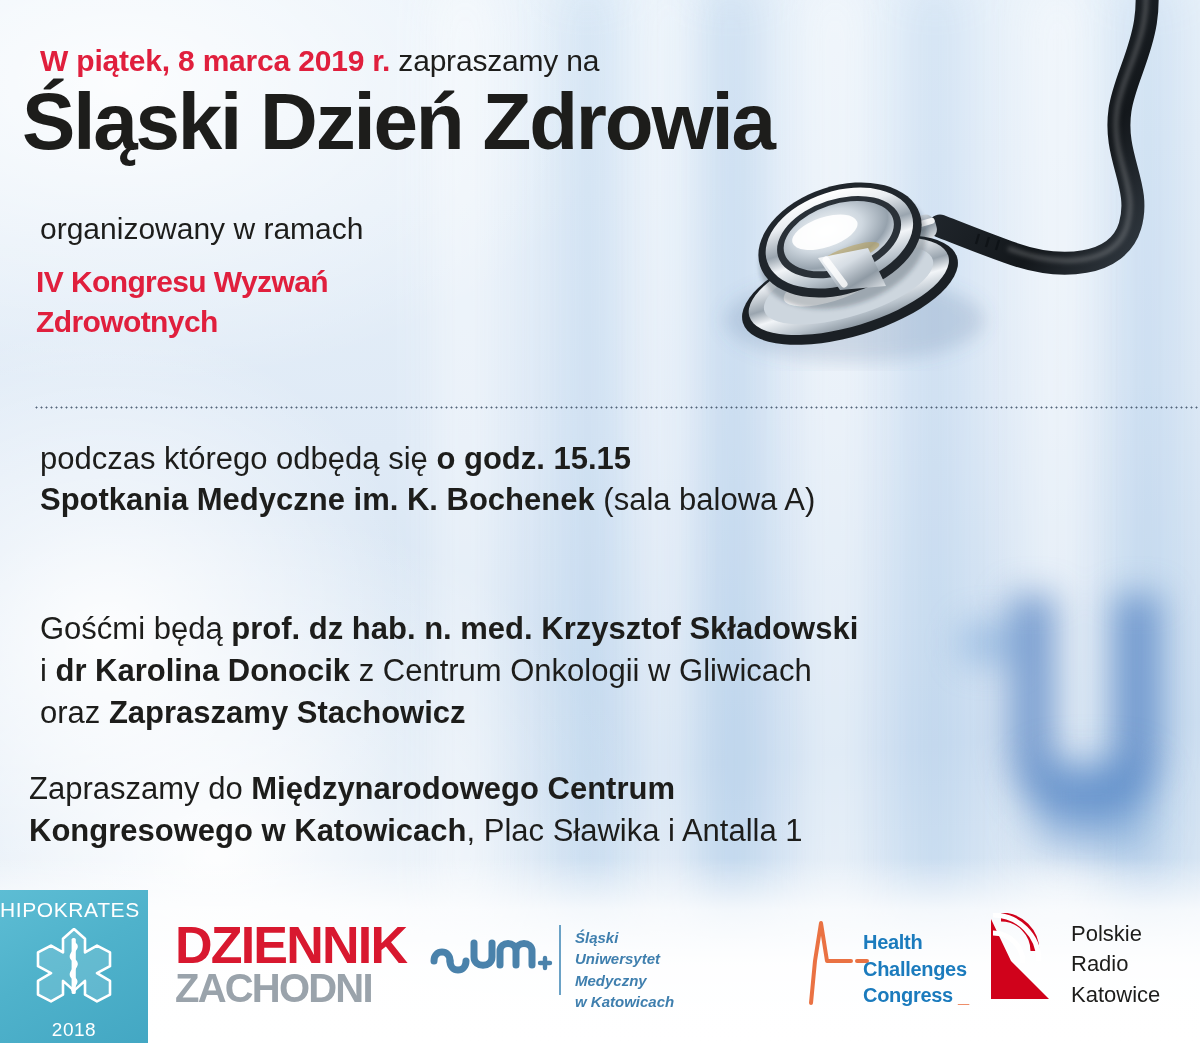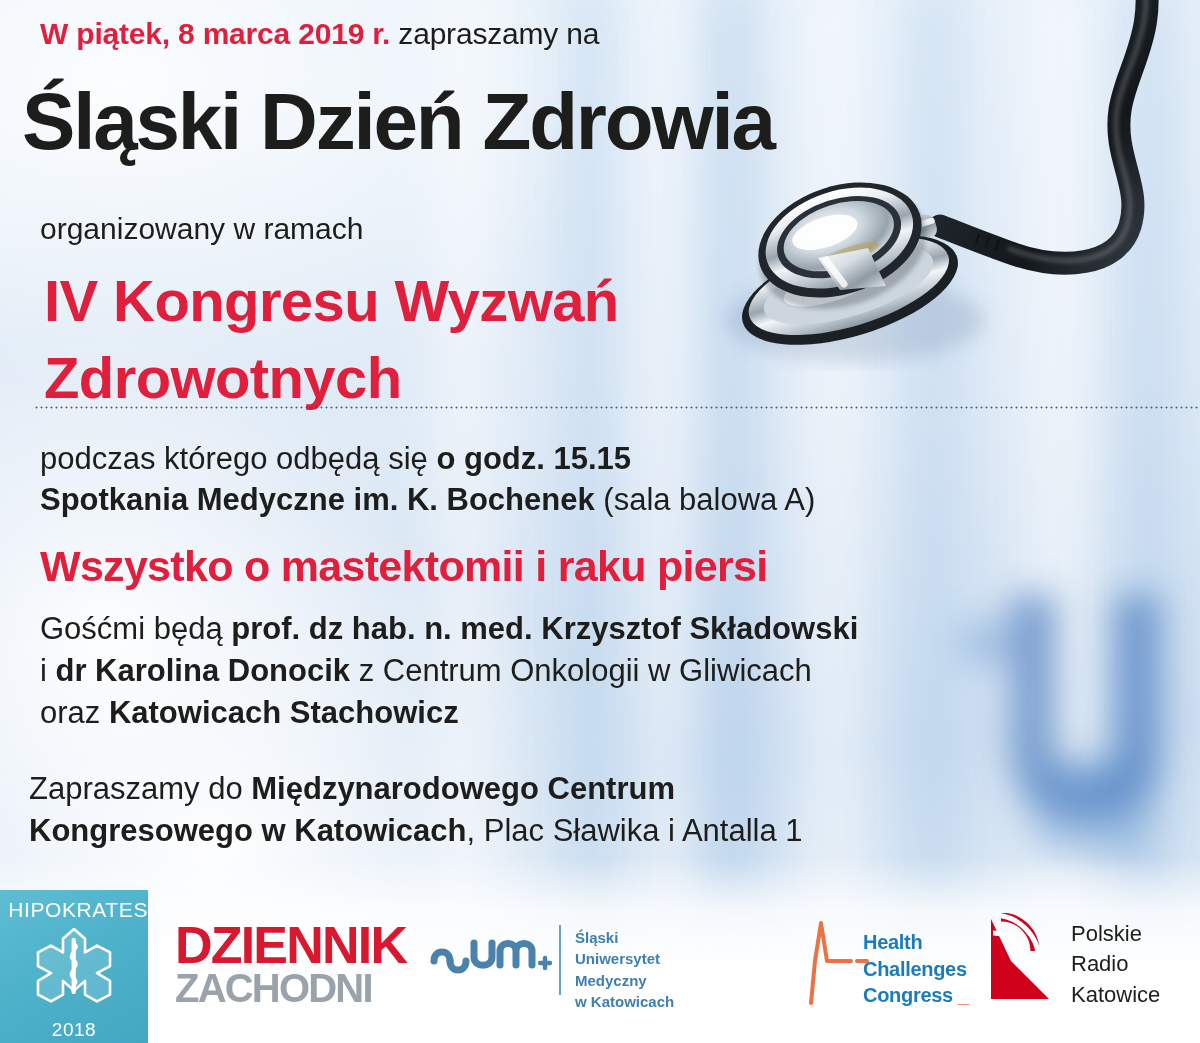--- a/index.html
+++ b/index.html
@@ -70,39 +70,39 @@
 
   
   #content { position:absolute; left:0; top:0; width:1200px; height:1043px; }
 
   .line { white-space:nowrap; }
   .red  { color:#e01f3d; }
   .blk  { color:#1d1d1b; }
   .b    { font-weight:bold;margin-top:47px; }
 
   #kicker {
-    position:absolute; left:40px; top:17px;
+    position:absolute; left:40px; top:44px;
     font-size:30px; letter-spacing:-.2px;
     color:#1d1d1b;
   }
   #kicker .red { font-weight:bold; }
 
   #title {
     position:absolute; left:22px; top:82px;
     font-size:80px; font-weight:bold;
     letter-spacing:-2.2px; color:#1d1d1b; line-height:1.0;
   }
 
   #organized {
     position:absolute; left:40px; top:212px;
     font-size:30px; color:#1d1d1b;
   }
   #congress {
-    position:absolute; left:44px; top:262px;
-    font-size:58px; font-weight:bold; color:#e01f3d;
+    position:absolute; left:36px; top:262px;
+    font-size:30px; font-weight:bold; color:#e01f3d;
     line-height:1.33; letter-spacing:-.6px;
   }
 
   #divider {
     position:absolute; left:34px; top:406px; width:1166px; height:3px;
     background-image:radial-gradient(circle, #3b4c63 0.9px, rgba(0,0,0,0) 1.1px);
     background-size:5px 3px; background-repeat:repeat-x;
     opacity:.85;
   }
 
@@ -127,40 +127,40 @@
   #logobar { position:absolute; left:0; bottom:0; width:1200px; height:170px; }
 
   
   #hipokrates {
     position:absolute; left:0; top:17px; width:148px; height:156px;
     background:linear-gradient(150deg,#5dbdd4 0%, #4fb2cb 45%, #43a7c3 100%);
     overflow:hidden;
   }
   #hipokrates .hp-top {
     position:absolute; top:8px; left:0; width:100%;
-    text-align:right; color:#ffffff;
+    text-align:left; color:#ffffff;
     font-size:21px; letter-spacing:.6px;
   }
   #hipokrates .hp-year {
     position:absolute; bottom:5px; left:0; width:100%;
     text-align:center; color:#ffffff;
     font-size:19px; letter-spacing:.5px;
   }
   #hipokrates svg { position:absolute; left:50%; top:38px; transform:translateX(-50%); }
 
   
   #dz { position:absolute; left:175px; top:48px; }
   #dz .dz1 { font-size:52px; font-weight:bold; color:#d8182f; letter-spacing:-1.8px; line-height:.94; font-stretch:condensed; }
   #dz .dz2 { font-size:40px; font-weight:bold; color:#9aa3ab; letter-spacing:-1.8px; line-height:.94; font-stretch:condensed; }
 
   
   #sum { position:absolute; left:428px; top:48px; width:270px; height:82px; }
   #sum .sum-txt {
     position:absolute; left:147px; top:6px;
-    color:#3f7fae; font-size:15px; font-weight:bold; line-height:1.42;
+    color:#3f7fae; font-size:15px; font-weight:bold; line-height:1.42;font-style:italic;
   }
   #sum .sum-rule {
     position:absolute; left:131px; top:4px; width:2px; height:70px;
     background:#6ba2c6;
   }
 
   
   #hcc { position:absolute; left:805px; top:42px; width:180px; height:92px; }
   #hcc .hcc-txt {
     position:absolute; left:58px; top:14px;
@@ -293,31 +293,30 @@
 
     <div id="block-meeting">
       <div class="line">
         <span>podczas którego odbędą się </span><span class="b">o godz. 15.15</span>
       </div>
       <div class="line">
         <span class="b">Spotkania Medyczne im. K. Bochenek</span><span> (sala balowa A)</span>
       </div>
     </div>
 
-    <div id="topic" class="line">Wszystko o mastektomii i raku piersi</div>
 
     <div id="block-guests">
       <div class="line">
         <span>Gośćmi będą </span><span class="b">prof. dz hab. n. med. Krzysztof Składowski</span>
       </div>
       <div class="line">
         <span>i </span><span class="b">dr Karolina Donocik</span><span> z Centrum Onkologii w Gliwicach</span>
       </div>
       <div class="line">
-        <span>oraz </span><span class="b">Katowicach Stachowicz</span>
+        <span>oraz </span><span class="b">Zapraszamy Stachowicz</span>
       </div>
     </div>
 
     <div id="block-venue">
       <div class="line">
         <span>Zapraszamy do </span><span class="b">Międzynarodowego Centrum</span>
       </div>
       <div class="line">
         <span class="b">Kongresowego w Katowicach</span><span>, Plac Sławika i Antalla 1</span>
       </div>

